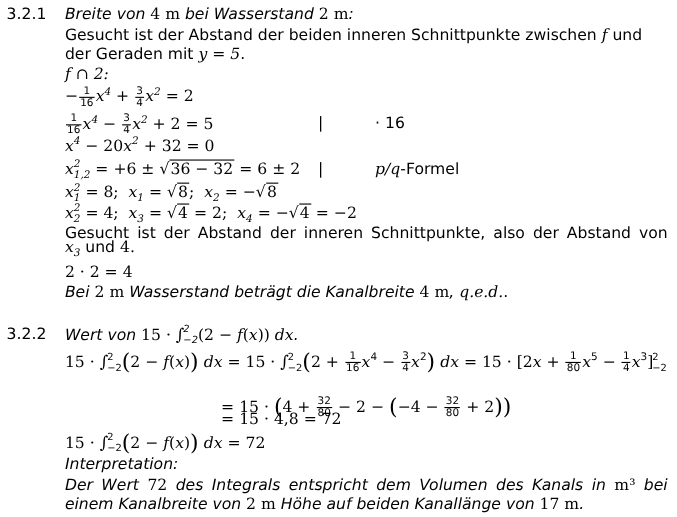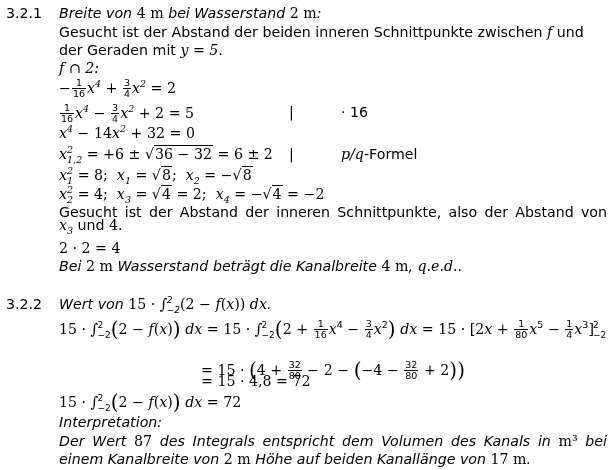--- a/index.html
+++ b/index.html
@@ -40,21 +40,21 @@
 <div class="line c m" style="top:78px">
   <span class="mr">−</span><span class="frac"><span class="n">1</span><span class="d">16</span></span>x<sup>4</sup> <span class="mr">+</span> <span class="frac"><span class="n">3</span><span class="d">4</span></span>x<sup>2</sup> <span class="mr">= 2</span>
 </div>
 
 <div class="line c m" style="top:103px">
   <span class="frac"><span class="n">1</span><span class="d">16</span></span>x<sup>4</sup> <span class="mr">−</span> <span class="frac"><span class="n">3</span><span class="d">4</span></span>x<sup>2</sup> <span class="mr">+ 2 = 5</span>
 </div>
 <div class="line bar" style="top:103px">|</div>
 <div class="line note" style="top:103px">· 16</div>
 
-<div class="line c m" style="top:124px">x<sup>4</sup> <span class="mr">− 14</span>x<sup>2</sup> <span class="mr">+ 32 = 0</span></div>
+<div class="line c m" style="top:124px">x<sup>4</sup> <span class="mr">− 20</span>x<sup>2</sup> <span class="mr">+ 32 = 0</span></div>
 
 <div class="line c m" style="top:145px">x<sup>2</sup><sub style="margin-left:-6px">1,2</sub> <span class="mr">= +6 ± √<span class="sqrt">36 − 32</span> = 6 ± 2</span></div>
 <div class="line bar" style="top:145px">|</div>
 <div class="line note" style="top:145px"><span class="m">p/q</span><span>-Formel</span></div>
 
 <div class="line c m" style="top:166px">x<sup>2</sup><sub style="margin-left:-6px">1</sub> <span class="mr">= 8;</span>&nbsp; x<sub>1</sub> <span class="mr">= √<span class="sqrt">8</span>;</span>&nbsp; x<sub>2</sub> <span class="mr">= −√<span class="sqrt">8</span></span></div>
 
 <div class="line c m" style="top:185px">x<sup>2</sup><sub style="margin-left:-6px">2</sub> <span class="mr">= 4;</span>&nbsp; x<sub>3</sub> <span class="mr">= √<span class="sqrt">4</span> = 2;</span>&nbsp; x<sub>4</sub> <span class="mr">= −√<span class="sqrt">4</span> = −2</span></div>
 
 <div class="line c just" style="top:203px">Gesucht ist der Abstand der inneren Schnittpunkte, also der Abstand von</div>
@@ -70,14 +70,14 @@
 </div>
 
 <div class="line mr" style="top:360px; left:201px">
   = 15 · <span class="big">(</span>4 + <span class="frac"><span class="n">32</span><span class="d">80</span></span> − 2 − <span class="big">(</span>−4 − <span class="frac"><span class="n">32</span><span class="d">80</span></span> + 2<span class="big">))</span>
 </div>
 <div class="line mr" style="top:372px; left:201px">= 15 · 4,8 = 72</div>
 
 <div class="line c" style="top:393px"><span class="mr">15 · </span><span class="int">∫</span><span class="lim"><span>2</span><span>−2</span></span><span class="big">(</span><span class="mr">2 − </span><span class="m">f</span><span class="mr">(</span><span class="m">x</span><span class="mr">)</span><span class="big">)</span> <span class="m">dx</span> <span class="mr">= 72</span></div>
 
 <div class="line c it" style="top:413px">Interpretation:</div>
-<div class="line c it just" style="top:432px"><span>Der Wert </span><span class="mr">87</span><span> des Integrals entspricht dem Volumen des Kanals in </span><span class="mr">m³</span><span> bei</span></div>
+<div class="line c it just" style="top:432px"><span>Der Wert </span><span class="mr">72</span><span> des Integrals entspricht dem Volumen des Kanals in </span><span class="mr">m³</span><span> bei</span></div>
 <div class="line c it" style="top:450px"><span>einem Kanalbreite von </span><span class="mr">2 m</span><span> Höhe auf beiden Kanallänge von </span><span class="mr">17 m</span><span>.</span></div>
 
 </body></html>

